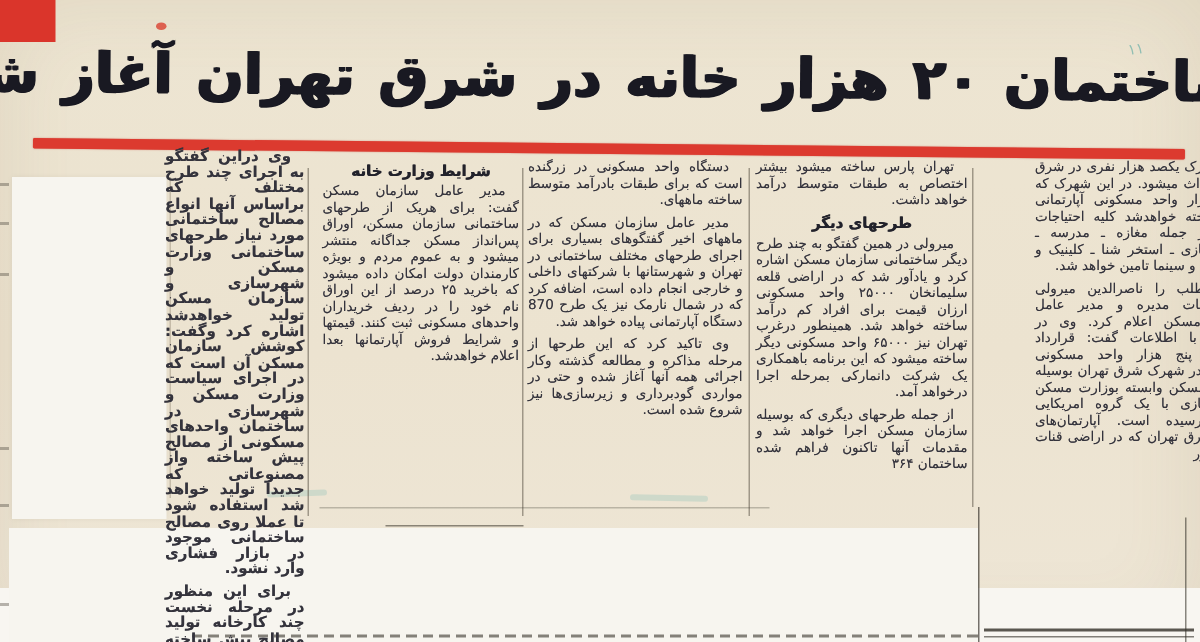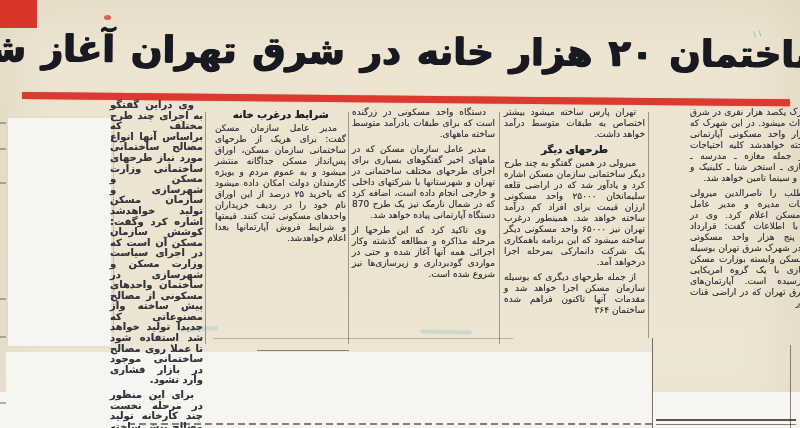--- a/index.html
+++ b/index.html
@@ -114,21 +114,21 @@
     <p>از جمله طرحهای دیگری که بوسیله سازمان مسکن اجرا خواهد شد و مقدمات آنها تاکنون فراهم شده ساختمان ۳۶۴</p>
   </section>
 
   <section class="col col-3">
     <p>دستگاه واحد مسکونی در زرگنده است که برای طبقات بادرآمد متوسط ساخته ماههای.</p>
     <p>مدیر عامل سازمان مسکن که در ماههای اخیر گفتگوهای بسیاری برای اجرای طرحهای مختلف ساختمانی در تهران و شهرستانها با شرکتهای داخلی و خارجی انجام داده است، اضافه کرد که در شمال نارمک نیز یک طرح 870 دستگاه آپارتمانی پیاده خواهد شد.</p>
     <p>وی تاکید کرد که این طرحها از مرحله مذاکره و مطالعه گذشته وکار اجرائی همه آنها آغاز شده و حتی در مواردی گودبرداری و زیرسازی‌ها نیز شروع شده است.</p>
   </section>
 
   <section class="col col-4">
-    <h2 class="colhead">شرایط درغرب خانه</h2>
+    <h2 class="colhead">شرایط وزارت خانه</h2>
     <p>مدیر عامل سازمان مسکن گفت: برای هریک از طرحهای ساختمانی سازمان مسکن، اوراق پس‌انداز مسکن جداگانه منتشر میشود و به عموم مردم و بویژه کارمندان دولت امکان داده میشود که باخرید ۲۵ درصد از این اوراق نام خود را در ردیف خریداران واحدهای مسکونی ثبت کنند. قیمتها و شرایط فروش آپارتمانها بعدا اعلام خواهدشد.</p>
   </section>
 
   <section class="col col-5">
     <p>وی دراین گفتگو به اجرای چند طرح مختلف که براساس آنها انواع مصالح ساختمانی مورد نیاز طرحهای ساختمانی وزارت مسکن و شهرسازی و سازمان مسکن تولید خواهدشد اشاره کرد وگفت: کوشش سازمان مسکن آن است که در اجرای سیاست وزارت مسکن و شهرسازی در ساختمان واحدهای مسکونی از مصالح پیش ساخته واز مصنوعاتی که جدیدا تولید خواهد شد استفاده شود تا عملا روی مصالح ساختمانی موجود در بازار فشاری وارد نشود.</p>
     <p>برای این منظور در مرحله نخست چند کارخانه تولید مصالح پیش ساخته ویک کارخانه در و پنجره سازی و تولید مصالح دیگر مورد نیاز ساختمانی تاسیس می شود.</p>
   </section>
 
   <div class="vrule vr-a"></div>
   <div class="vrule vr-b"></div>

